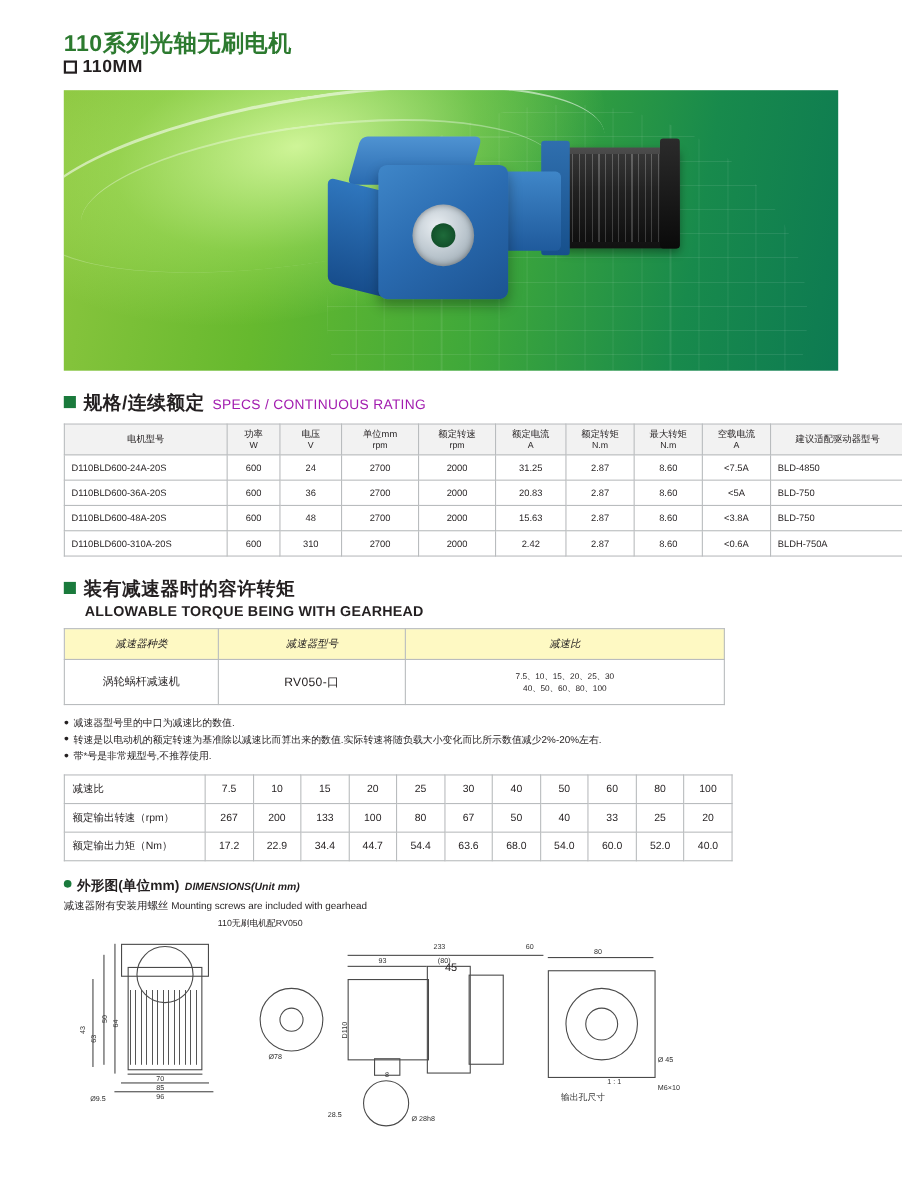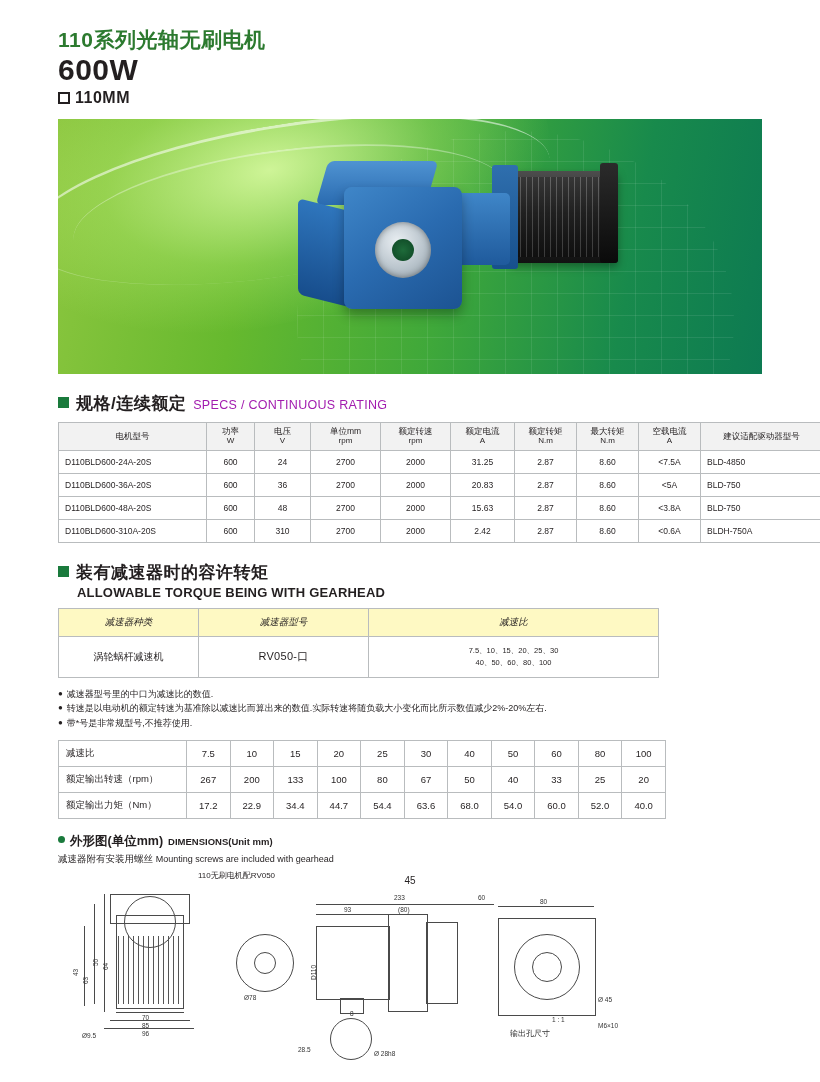--- a/index.html
+++ b/index.html
@@ -370,20 +370,21 @@
     position: relative;
     top: -2px;
   }
   .dim-cn {
     font-size: 12.5px;
     font-weight: bold;
   }
   .dim-en {
     font-size: 9.5px;
     font-weight: bold;
+    font-style: italic;
   }
   .dim-sub {
     font-size: 9.5px;
     margin-top: 3px;
     margin-left: 0px;
   }
   .dim-sub .en {
     font-size: 9px;
   }
 
@@ -436,21 +437,20 @@
     color: #231f20;
   }
 </style>
 </head>
 <body>
 
 <div class="page">
 
   <div class="title-block">
     <div class="title-main">110系列光轴无刷电机</div>
-    <div class="title-watt">600W</div>
     <div class="title-size">
       <span class="sq-glyph"></span>
       <span class="title-size-text">110MM</span>
     </div>
   </div>
 
   <div class="hero">
     <div class="glow"></div>
     <div class="swoosh"></div>
     <div class="swoosh2"></div>

